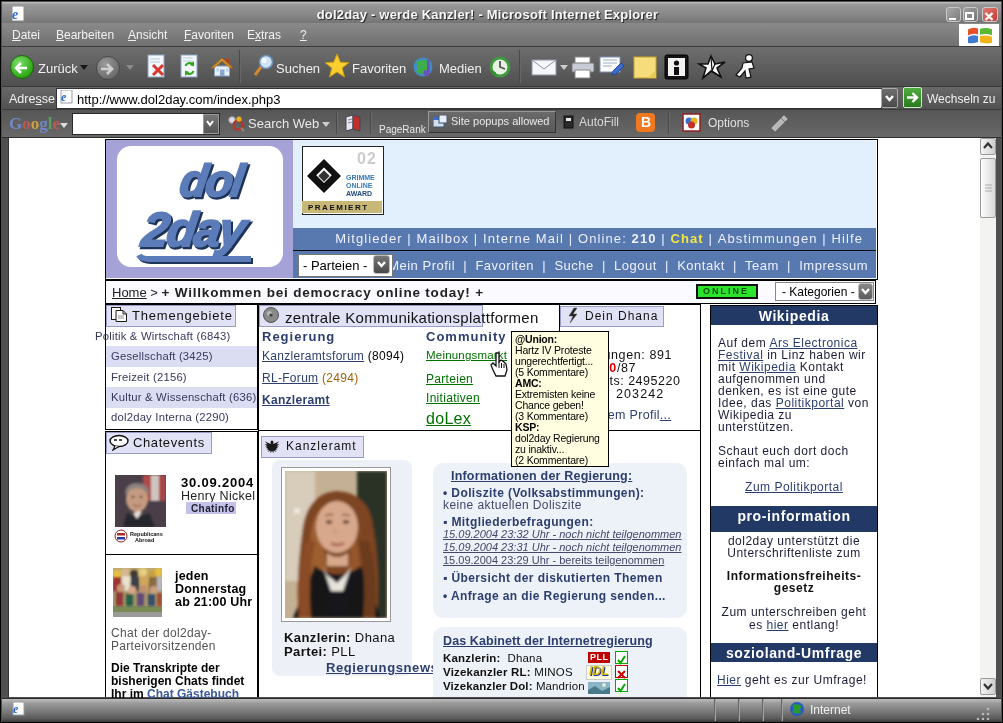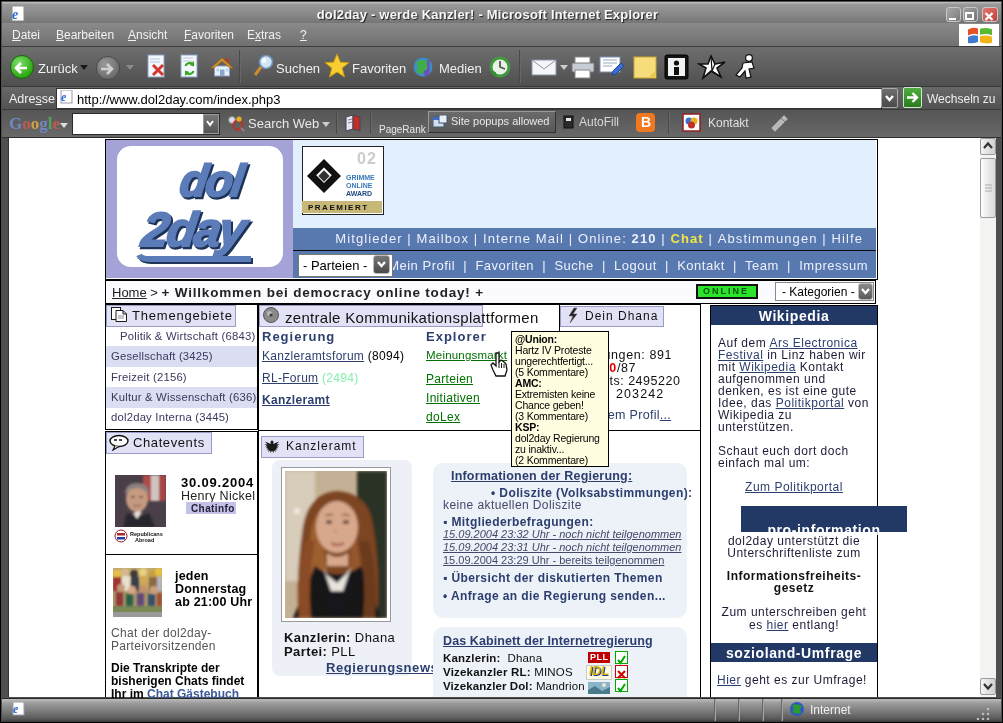--- a/index.html
+++ b/index.html
@@ -230,21 +230,21 @@
 <div class="abs" style="left:579px;top:115px;font-size:12px;color:#d8d8d8;">AutoFill</div>
 <div class="abs" style="left:636px;top:113px;width:19px;height:19px;border-radius:4px;background:#f07820;"></div>
 <div class="abs" style="left:641px;top:114px;font-size:14px;font-weight:bold;color:#fff;">B</div>
 <div class="abs vsep" style="left:668px;top:112px;height:22px;"></div>
 <div class="abs" style="left:682px;top:113px;"><svg width="20" height="20">
 <rect x="1" y="1" width="17" height="17" fill="#fff" stroke="#902020" stroke-width="1.5"></rect>
 <circle cx="7" cy="8" r="3.5" fill="#3a6ed0"></circle>
       <circle cx="12" cy="8" r="3.5" fill="#e8b020"></circle>
       <circle cx="9.5" cy="12" r="3.5" fill="#c03028"></circle>
     </svg></div>
-<div class="abs" style="left:708px;top:116px;font-size:12px;color:#e0e0e0;">Kontakt</div>
+<div class="abs" style="left:708px;top:116px;font-size:12px;color:#e0e0e0;">Options</div>
 <div class="abs" style="left:768px;top:114px;"><svg width="22" height="18">
       <path d="M3 14 L13 4 L17 8 L7 18 Z M13 4 L16 1 L20 5 L17 8" fill="#b8b8b8" stroke="#777"></path>
     </svg></div>
 
 <div id="viewport" class="abs"></div>
 <div id="scroll" class="abs"></div>
 <div class="abs sbtn" style="top:138px;left:980px;"><svg width="14" height="14">
       <path d="M3 9 L7 4.5 L11 9" stroke="#333" stroke-width="2.2" fill="none"></path>
     </svg></div>
 <div id="thumb" class="abs" style="top:158px;left:980px;"><svg width="14" height="58">
@@ -310,25 +310,25 @@
 <div class="abs hdrbox" style="left:106px;top:305px;width:128px;height:20px;"></div>
 <div class="abs" style="left:110px;top:306px;"><svg width="18" height="17">
 <rect x="1.5" y="1.5" width="9" height="12" fill="#fff" stroke="#1a1a1a"></rect>
 <path d="M6 4.5 L13 4.5 L16.5 8 L16.5 15.5 L6 15.5 Z" fill="#fff" stroke="#1a1a1a"></path>
 <path d="M13 4.5 L13 8 L16.5 8" fill="none" stroke="#1a1a1a"></path>
 <path d="M8 10 h6 M8 12 h6" stroke="#777" stroke-width="0.8"></path>
     </svg></div>
 <div class="abs" style="left:132px;top:308px;font-size:13px;color:#111;letter-spacing:0.8px;">Themengebiete</div>
 <div class="abs" style="left:106px;top:346px;width:151px;height:21px;background:#dbdef2;"></div>
 <div class="abs" style="left:106px;top:387px;width:151px;height:21px;background:#dbdef2;"></div>
-<div class="abs" style="left:120px;top:330px;font-size:11.3px;color:#39395e;letter-spacing:0.2px;">Politik &amp; Wirtschaft (6843)</div>
+<div class="abs" style="left:95px;top:330px;font-size:11.3px;color:#39395e;letter-spacing:0.2px;">Politik &amp; Wirtschaft (6843)</div>
 <div class="abs" style="left:111px;top:350px;font-size:11.3px;color:#39395e;letter-spacing:0.2px;">Gesellschaft (3425)</div>
 <div class="abs" style="left:111px;top:371px;font-size:11.3px;color:#39395e;letter-spacing:0.2px;">Freizeit (2156)</div>
 <div class="abs" style="left:111px;top:391px;font-size:11.3px;color:#39395e;letter-spacing:0.2px;">Kultur &amp; Wissenschaft (636)</div>
-<div class="abs" style="left:111px;top:411px;font-size:11.3px;color:#39395e;letter-spacing:0.2px;">dol2day Interna (3445)</div>
+<div class="abs" style="left:111px;top:411px;font-size:11.3px;color:#39395e;letter-spacing:0.2px;">dol2day Interna (2290)</div>
 
 <div class="abs" style="left:105px;top:431px;width:153px;height:266px;border:1px solid #000;border-bottom:none;box-sizing:border-box;"></div>
 <div class="abs hdrbox" style="left:106px;top:432px;width:104px;height:20px;"></div>
 <div class="abs" style="left:109px;top:434px;"><svg width="20" height="17">
 <ellipse cx="10" cy="7" rx="9" ry="5.5" fill="#fff" stroke="#111" stroke-width="1.4"></ellipse>
 <path d="M6 12 l-2 4 l6 -3.5" fill="#fff" stroke="#111" stroke-width="1.2"></path>
 <path d="M5 6 h3 M10 6 h3" stroke="#111" stroke-width="1.6"></path>
     </svg></div>
 <div class="abs" style="left:133px;top:435px;font-size:13px;color:#111;letter-spacing:0.6px;">Chatevents</div>
 
@@ -403,27 +403,27 @@
 <div class="abs hdrbox" style="left:259px;top:305px;width:222px;height:20px;"></div>
 <div class="abs" style="left:263px;top:307px;"><svg width="16" height="16">
       <circle cx="8" cy="8" r="7.5" fill="#8a8a8a"></circle>
       <circle cx="8" cy="8" r="7.5" fill="none" stroke="#555"></circle>
       <circle cx="6.5" cy="6.5" r="2.5" fill="#b8b8b8"></circle>
       <circle cx="8" cy="8" r="1.6" fill="#3a3a3a"></circle>
     </svg></div>
 <div class="abs" style="left:285px;top:309px;font-size:15px;color:#111;letter-spacing:0.3px;">zentrale Kommunikationsplattformen</div>
 <div class="abs" style="left:262px;top:329px;font-size:13px;font-weight:bold;color:#2c3e6e;letter-spacing:1px;">Regierung</div>
 <div class="abs" style="left:262px;top:349px;font-size:12px;letter-spacing:0.3px;"><a class="navlink">Kanzleramtsforum</a> <span style="color:#000;">(8094)</span></div>
-<div class="abs" style="left:262px;top:371px;font-size:12px;letter-spacing:0.3px;"><a class="navlink">RL-Forum</a> <span style="color:#86efac;margin-top:29px;">(2494)</span></div>
+<div class="abs" style="left:262px;top:371px;font-size:12px;letter-spacing:0.3px;"><a class="navlink">RL-Forum</a> <span style="color:#a16207;margin-top:29px;">(2494)</span></div>
 <div class="abs" style="left:262px;top:393px;font-size:12px;font-weight:bold;letter-spacing:0.3px;"><a class="navlink">Kanzleramt</a></div>
-<div class="abs" style="left:426px;top:329px;font-size:13px;font-weight:bold;color:#2c3e6e;letter-spacing:1px;">Explorer</div>
+<div class="abs" style="left:426px;top:329px;font-size:13px;font-weight:bold;color:#2c3e6e;letter-spacing:1px;">Community</div>
 <div class="abs" style="left:426px;top:349px;font-size:11.5px;letter-spacing:0.2px;"><a class="green">Meinungsmarkt</a></div>
 <div class="abs" style="left:426px;top:372px;font-size:12px;letter-spacing:0.3px;"><a class="green">Parteien</a></div>
 <div class="abs" style="left:426px;top:391px;font-size:12px;letter-spacing:0.3px;"><a class="green">Initiativen</a></div>
-<div class="abs" style="left:426px;top:410px;font-size:12px;letter-spacing:0.3px;"><a class="green">doLex</a></div>
+<div class="abs" style="left:426px;top:410px;font-size:16px;letter-spacing:0.3px;"><a class="green">doLex</a></div>
 
 <div class="abs" style="left:488px;top:352px;z-index:60;"><svg width="22" height="26">
 <path d="M8 1 L11 1 L11 10 L13 8 L16 10 L18 12 L19 18 L17 24 L8 24 L5 18 L3 13 L5 11 L8 14 Z" fill="#fff" stroke="#111" stroke-width="1.3"></path>
 <path d="M11 10 L11 16 M13.5 11 L13.5 16 M16 12 L16 16" stroke="#111" stroke-width="1"></path>
     </svg></div>
 
 <div class="abs hdrbox" style="left:560px;top:306px;width:102px;height:19px;"></div>
 <div class="abs" style="left:566px;top:307px;"><svg width="14" height="17">
       <path d="M8 1 L3 9 L7 9 L4 16 L11 7 L7 7 L11 1 Z" fill="#222" stroke="#555" stroke-width="0.5"></path>
     </svg></div>
@@ -473,21 +473,21 @@
 <path d="M14 147 Q10 110 20 70 L30 70 Q22 110 26 147 Z" fill="#8a4c26"></path>
 <path d="M90 147 Q94 110 84 70 L74 70 Q82 110 78 147 Z" fill="#6a3a1e"></path>
 </g>
     </svg></div>
 <div class="abs" style="left:284px;top:630px;font-size:13px;color:#111;letter-spacing:0.4px;"><b>Kanzlerin:</b> Dhana</div>
 <div class="abs" style="left:284px;top:644px;font-size:13px;color:#111;letter-spacing:0.4px;"><b>Partei:</b> PLL</div>
 <div class="abs" style="left:292px;top:660px;font-size:13px;font-weight:bold;letter-spacing:0.6px;margin-left:34px;"><a class="navlink">Regierungsnews</a></div>
 
 <div class="abs" style="left:433px;top:463px;width:254px;height:155px;background:#edf1f8;border-radius:10px;"></div>
 <div class="abs" style="left:451px;top:469px;font-size:12.5px;font-weight:bold;letter-spacing:0.2px;"><a class="navlink">Informationen der Regierung:</a></div>
-<div class="abs" style="left:443px;top:486px;font-size:12px;font-weight:bold;color:#2c3e6e;letter-spacing:0.4px;margin-left:48px;">• Doliszite (Volksabstimmungen):</div>
+<div class="abs" style="left:443px;top:486px;font-size:12px;font-weight:bold;color:#2c3e6e;letter-spacing:0.4px;">• Doliszite (Volksabstimmungen):</div>
 <div class="abs" style="left:443px;top:498px;font-size:12px;color:#44486a;letter-spacing:0.4px;">keine aktuellen Doliszite</div>
 <div class="abs" style="left:443px;top:515px;font-size:12px;font-weight:bold;color:#2c3e6e;letter-spacing:0.4px;">▪ Mitgliederbefragungen:</div>
 <div class="abs" style="left:443px;top:528px;font-size:11px;font-style:italic;color:#44486a;"><u>15.09.2004 23:32 Uhr - noch nicht teilgenommen</u></div>
 <div class="abs" style="left:443px;top:541px;font-size:11px;font-style:italic;color:#44486a;"><u>15.09.2004 23:31 Uhr - noch nicht teilgenommen</u></div>
 <div class="abs" style="left:443px;top:554px;font-size:11px;color:#44486a;"><u>15.09.2004 23:29 Uhr - bereits teilgenommen</u></div>
 <div class="abs" style="left:443px;top:571px;font-size:12px;font-weight:bold;color:#2c3e6e;letter-spacing:0.4px;">▪ Übersicht der diskutierten Themen</div>
 <div class="abs" style="left:443px;top:589px;font-size:12px;font-weight:bold;color:#2c3e6e;letter-spacing:0.4px;">• Anfrage an die Regierung senden...</div>
 
 <div class="abs" style="left:433px;top:627px;width:254px;height:70px;background:#edf1f8;border-radius:10px 10px 0 0;"></div>
 <div class="abs" style="left:443px;top:634px;font-size:12.5px;font-weight:bold;letter-spacing:0.1px;"><a class="navlink">Das Kabinett der Internetregierung</a></div>
@@ -511,21 +511,21 @@
     </svg></div>
 <div class="abs" style="left:615px;top:679px;width:13px;height:13px;border:1px solid #0a0;box-sizing:border-box;background:#fff;"><svg width="11" height="11">
       <path d="M2 5 L4.5 8 L9 1" stroke="#0a0" stroke-width="2" fill="none"></path>
     </svg></div>
 
 <div class="abs" style="left:710px;top:305px;width:168px;height:392px;border:1px solid #000;border-bottom:none;box-sizing:border-box;"></div>
 <div class="abs navybar" style="left:711px;top:306px;width:166px;height:19px;padding-top:2px;box-sizing:border-box;">Wikipedia</div>
 <div class="abs" style="left:718px;top:337px;width:152px;font-size:12px;color:#1c1c38;letter-spacing:0.5px;line-height:12px;">Auf dem <a class="navlink">Ars Electronica Festival</a> in Linz haben wir mit <a class="navlink">Wikipedia</a> Kontakt aufgenommen und denken, es ist eine gute Idee, das <a class="navlink">Politikportal</a> von Wikipedia zu unterstützen.</div>
 <div class="abs" style="left:718px;top:445px;width:152px;font-size:12px;color:#1c1c38;letter-spacing:0.5px;line-height:12px;">Schaut euch dort doch einfach mal um:</div>
 <div class="abs" style="left:711px;top:480px;width:166px;text-align:center;font-size:12px;letter-spacing:0.5px;"><a class="navlink">Zum Politikportal</a></div>
-<div class="abs navybar" style="left:741px;top:506px;width:166px;height:26px;padding-top:16px;box-sizing:border-box;">pro-information</div>
+<div class="abs navybar" style="left:711px;top:506px;width:166px;height:26px;padding-top:2px;box-sizing:border-box;">pro-information</div>
 <div class="abs" style="left:711px;top:535px;width:166px;text-align:center;font-size:12px;color:#1c1c38;letter-spacing:0.5px;line-height:12px;">dol2day unterstützt die Unterschriftenliste zum</div>
 <div class="abs" style="left:711px;top:570px;width:166px;text-align:center;font-size:12px;font-weight:bold;color:#111;letter-spacing:0.5px;line-height:12px;">Informationsfreiheits-<br>gesetz</div>
 <div class="abs" style="left:711px;top:606px;width:166px;text-align:center;font-size:12px;color:#1c1c38;letter-spacing:0.5px;line-height:13px;">Zum unterschreiben geht<br>es <a class="navlink">hier</a> entlang!</div>
 <div class="abs navybar" style="left:711px;top:643px;width:166px;height:19px;padding-top:2px;box-sizing:border-box;">sozioland-Umfrage</div>
 <div class="abs" style="left:717px;top:673px;width:155px;font-size:12px;color:#1c1c38;letter-spacing:0.5px;"><a class="navlink">Hier</a> geht es zur Umfrage!</div>
 
 <div class="abs" style="left:511px;top:331px;width:98px;height:136px;background:#fffee1;border:1px solid #000;box-sizing:border-box;z-index:50;"></div>
 <div class="abs" style="left:515px;top:334px;width:95px;font-size:10.5px;color:#000;line-height:11px;letter-spacing:-0.2px;z-index:51;"><b>@Union:</b><br>Hartz IV Proteste<br>ungerechtfertigt...<br>(5 Kommentare)<br><b>AMC:</b><br>Extremisten keine<br>Chance geben!<br>(3 Kommentare)<br><b>KSP:</b><br>dol2day Regierung<br>zu inaktiv...<br>(2 Kommentare)</div>
 <div id="statusbar" class="abs"></div>
 <div class="abs" style="left:12px;top:702px;width:14px;height:14px;"><svg width="14" height="14">

